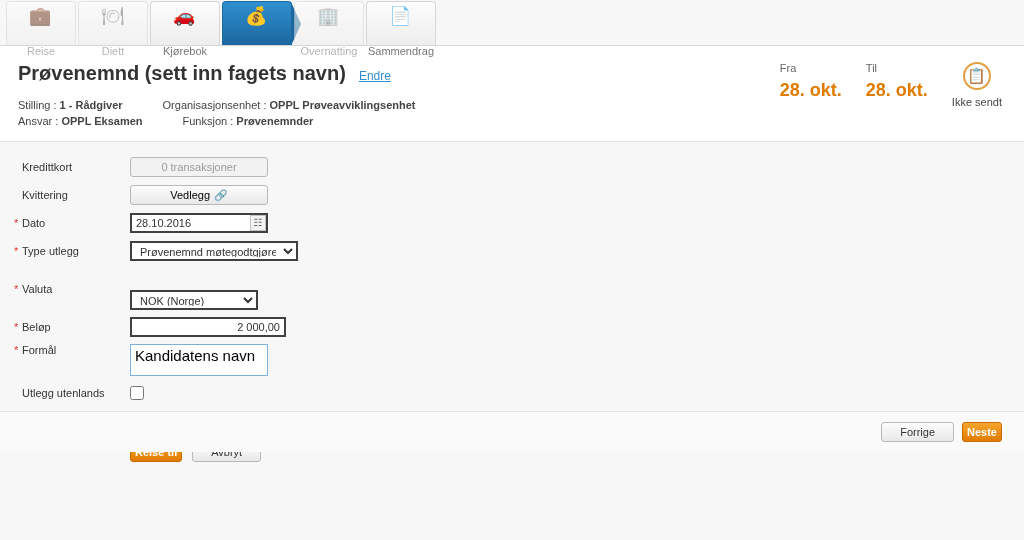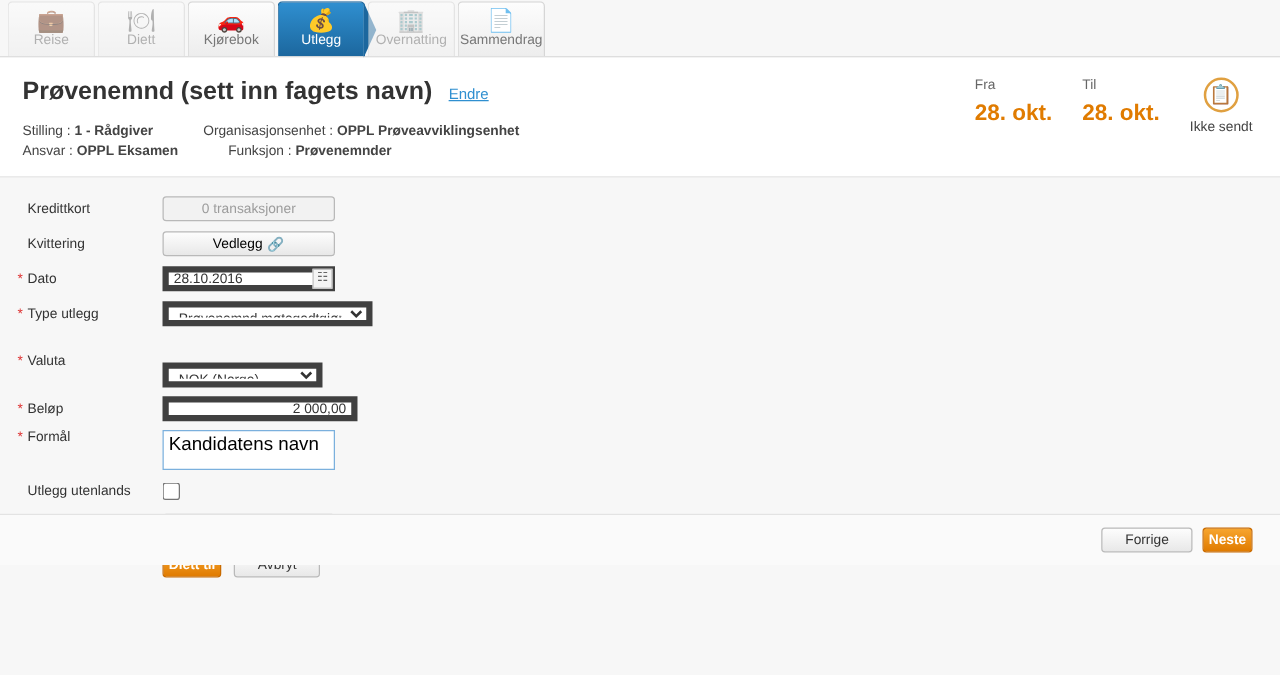--- a/index.html
+++ b/index.html
@@ -36,21 +36,21 @@
     border-radius: 4px 4px 0 0;
     margin-right: 2px;
   }
   .tab.disabled { opacity: .55; }
   .tab.active {
     background: linear-gradient(#2f8fd0,#1c679e);
     color: #fff;
     border-color: #1c679e;
   }
   .tab .ico { display:block; font-size:18px; line-height:20px; }
-  .tab .lbl { display:block; margin-top:0; }
+  .tab .lbl { display:block; margin-top:19px; }
   .tab.active::after{
     content:""; position:absolute; right:-10px; top:0; width:0; height:0;
     border-top:22px solid transparent; border-bottom:22px solid transparent;
     border-left:10px solid #1c679e;
   }
   
   .hdr {
     display:flex; justify-content:space-between; align-items:flex-start;
     padding: 16px 22px 10px 18px;
     background:#fff; border-bottom:1px solid #e3e3e3;
@@ -79,21 +79,21 @@
   .frow.req .flabel::before { content:"*"; color:#d33; position:absolute; left:-8px; }
   .btn-wide {
     width:138px; height:20px; font-size:11px;
     background:linear-gradient(#fdfdfd,#e8e8e8);
     border:1px solid #b9b9b9; border-radius:3px; cursor:pointer;
     display:inline-flex; align-items:center; justify-content:center; gap:4px;
   }
   .btn-disabled { color:#9c9c9c; background:#f2f2f2; cursor:default;}
   .in-text, .in-select {
     height:20px; font-size:11px; padding:2px 4px;
-    border:5px solid #404040; background:#fff; color:#333;
+    border:2px solid #404040; background:#fff; color:#333;
   }
   .in-date { width:138px; }
   .in-date-wrap { position:relative; width:138px;}
   .in-date-wrap .cal-btn{
     position:absolute; right:2px; top:2px; width:16px; height:16px;
     border:1px solid #c4c4c4; background:#f4f4f4; font-size:10px; line-height:14px; text-align:center;
     color:#666; cursor:pointer;
   }
   .in-select { width:168px; }
   .in-currency { width:128px;margin-top:22px; }
@@ -234,21 +234,21 @@
     <div class="flabel">Utlegg utenlands</div>
     <input type="checkbox" class="chk" style="">
   </div>
 
   <div class="frow">
     <div class="flabel">Kostnadsbærere</div>
     <button class="btn-wide">Kostnadsfordeling</button>
   </div>
 
   <div class="action-row">
-    <button class="btn-orange">Diett til</button>
+    <button class="btn-orange">Reise til</button>
     <button class="btn-grey">Avbryt</button>
   </div>
 </div>
 
 <div class="footer">
   <button class="btn-grey">Forrige</button>
   <button class="btn-orange">Neste</button>
 </div>
 
 </body></html>

